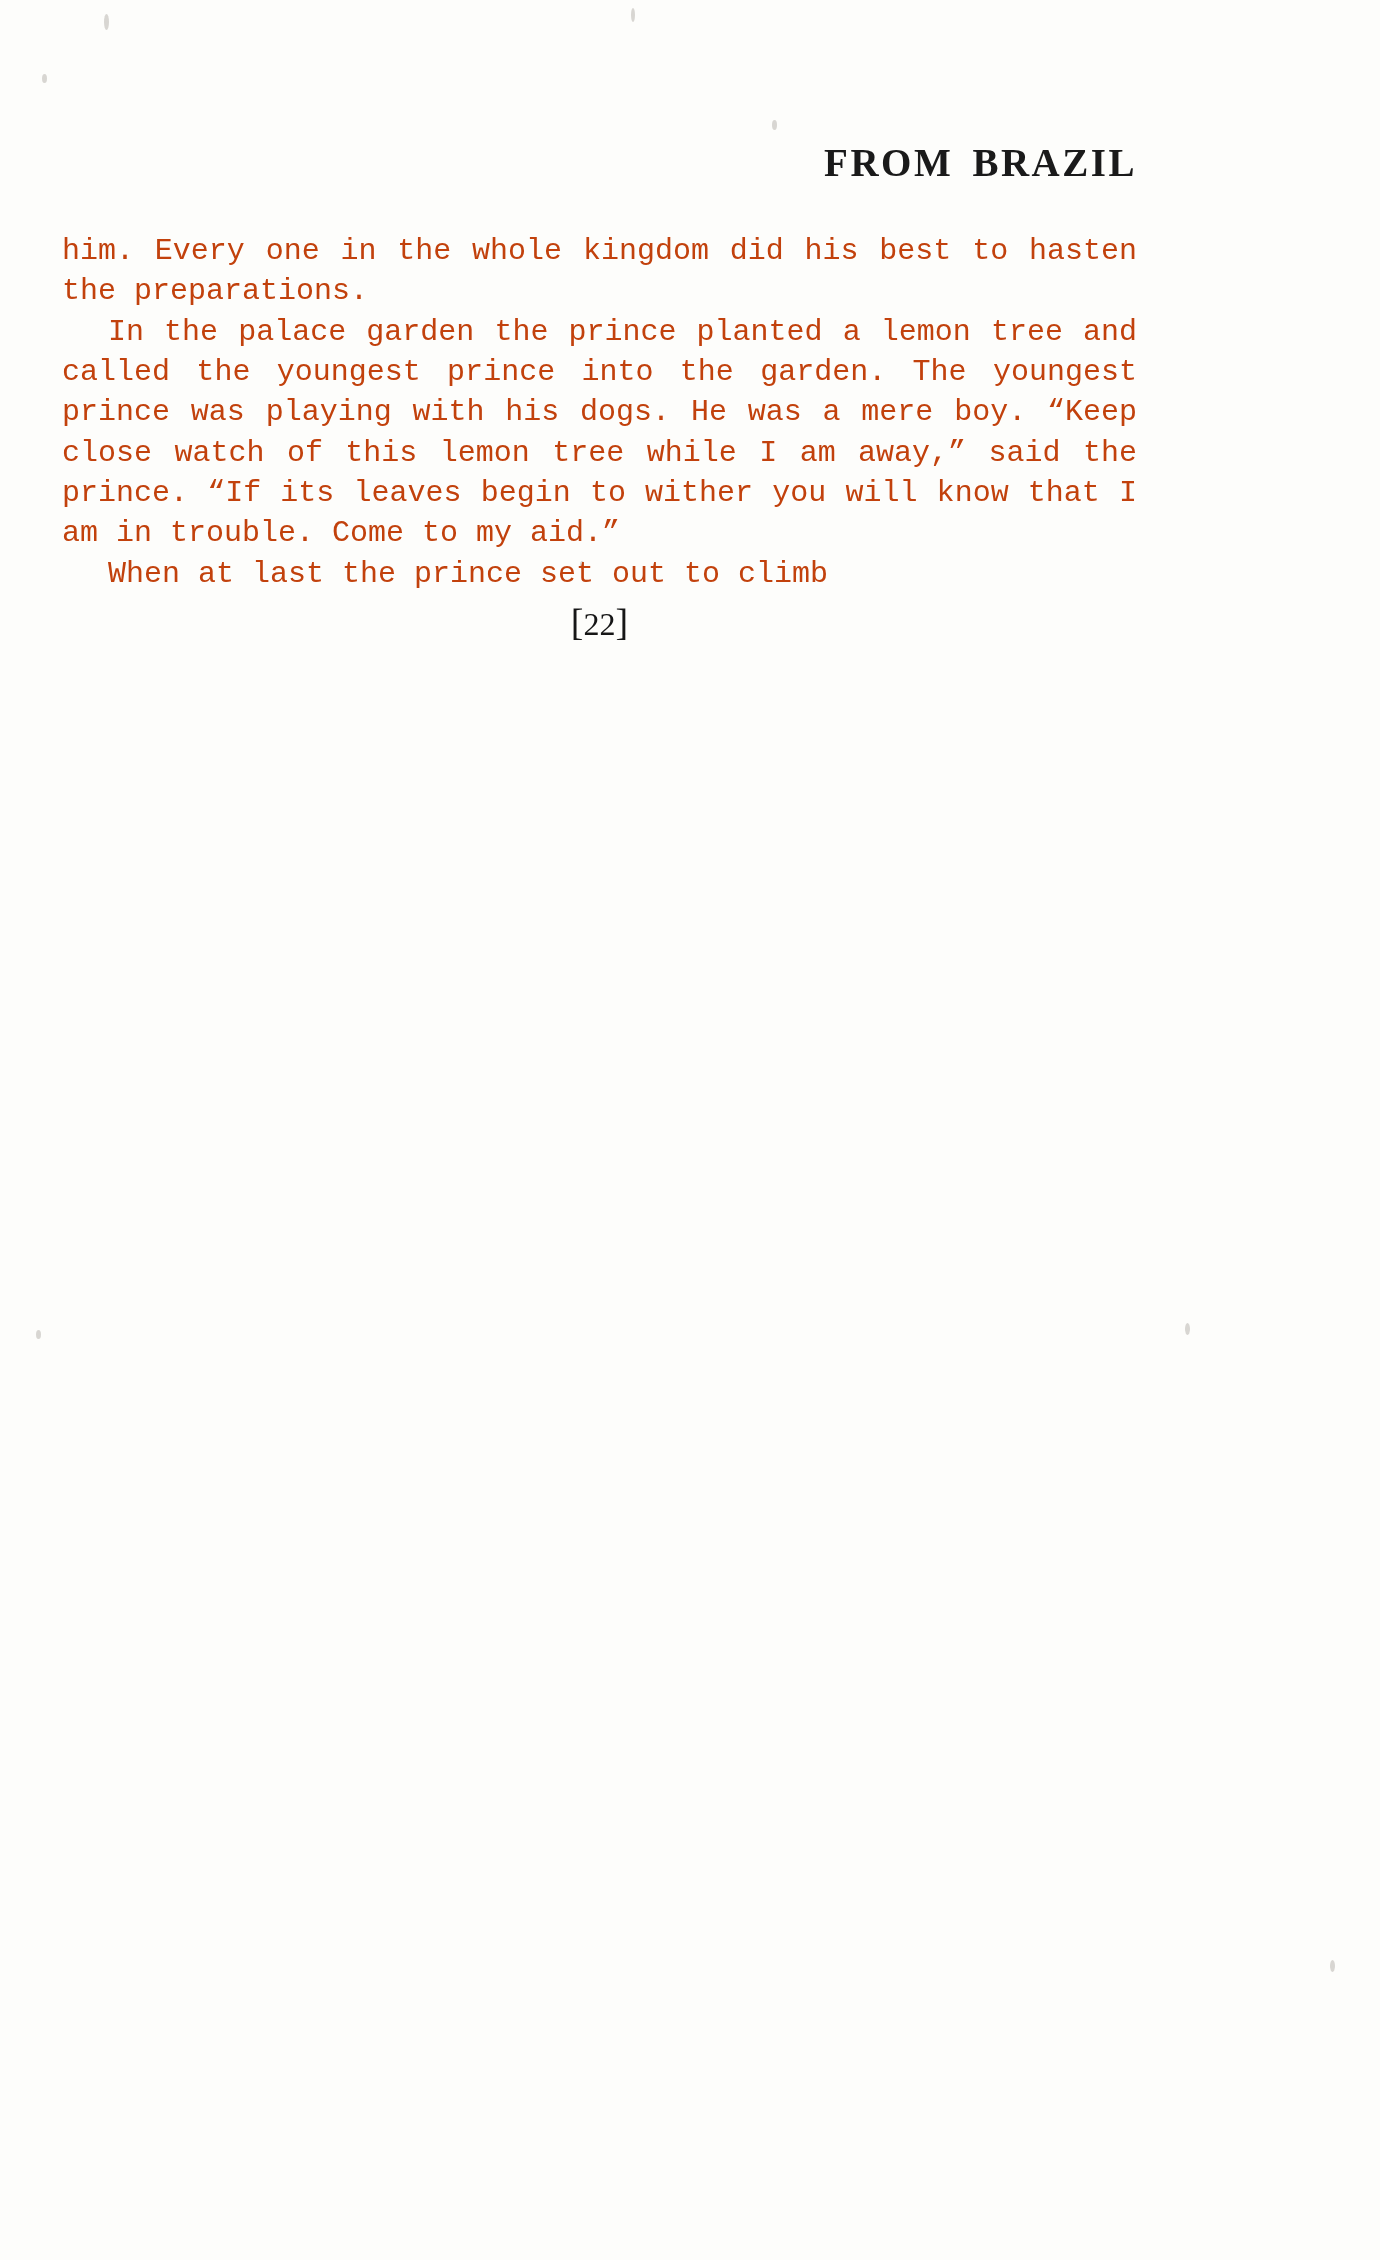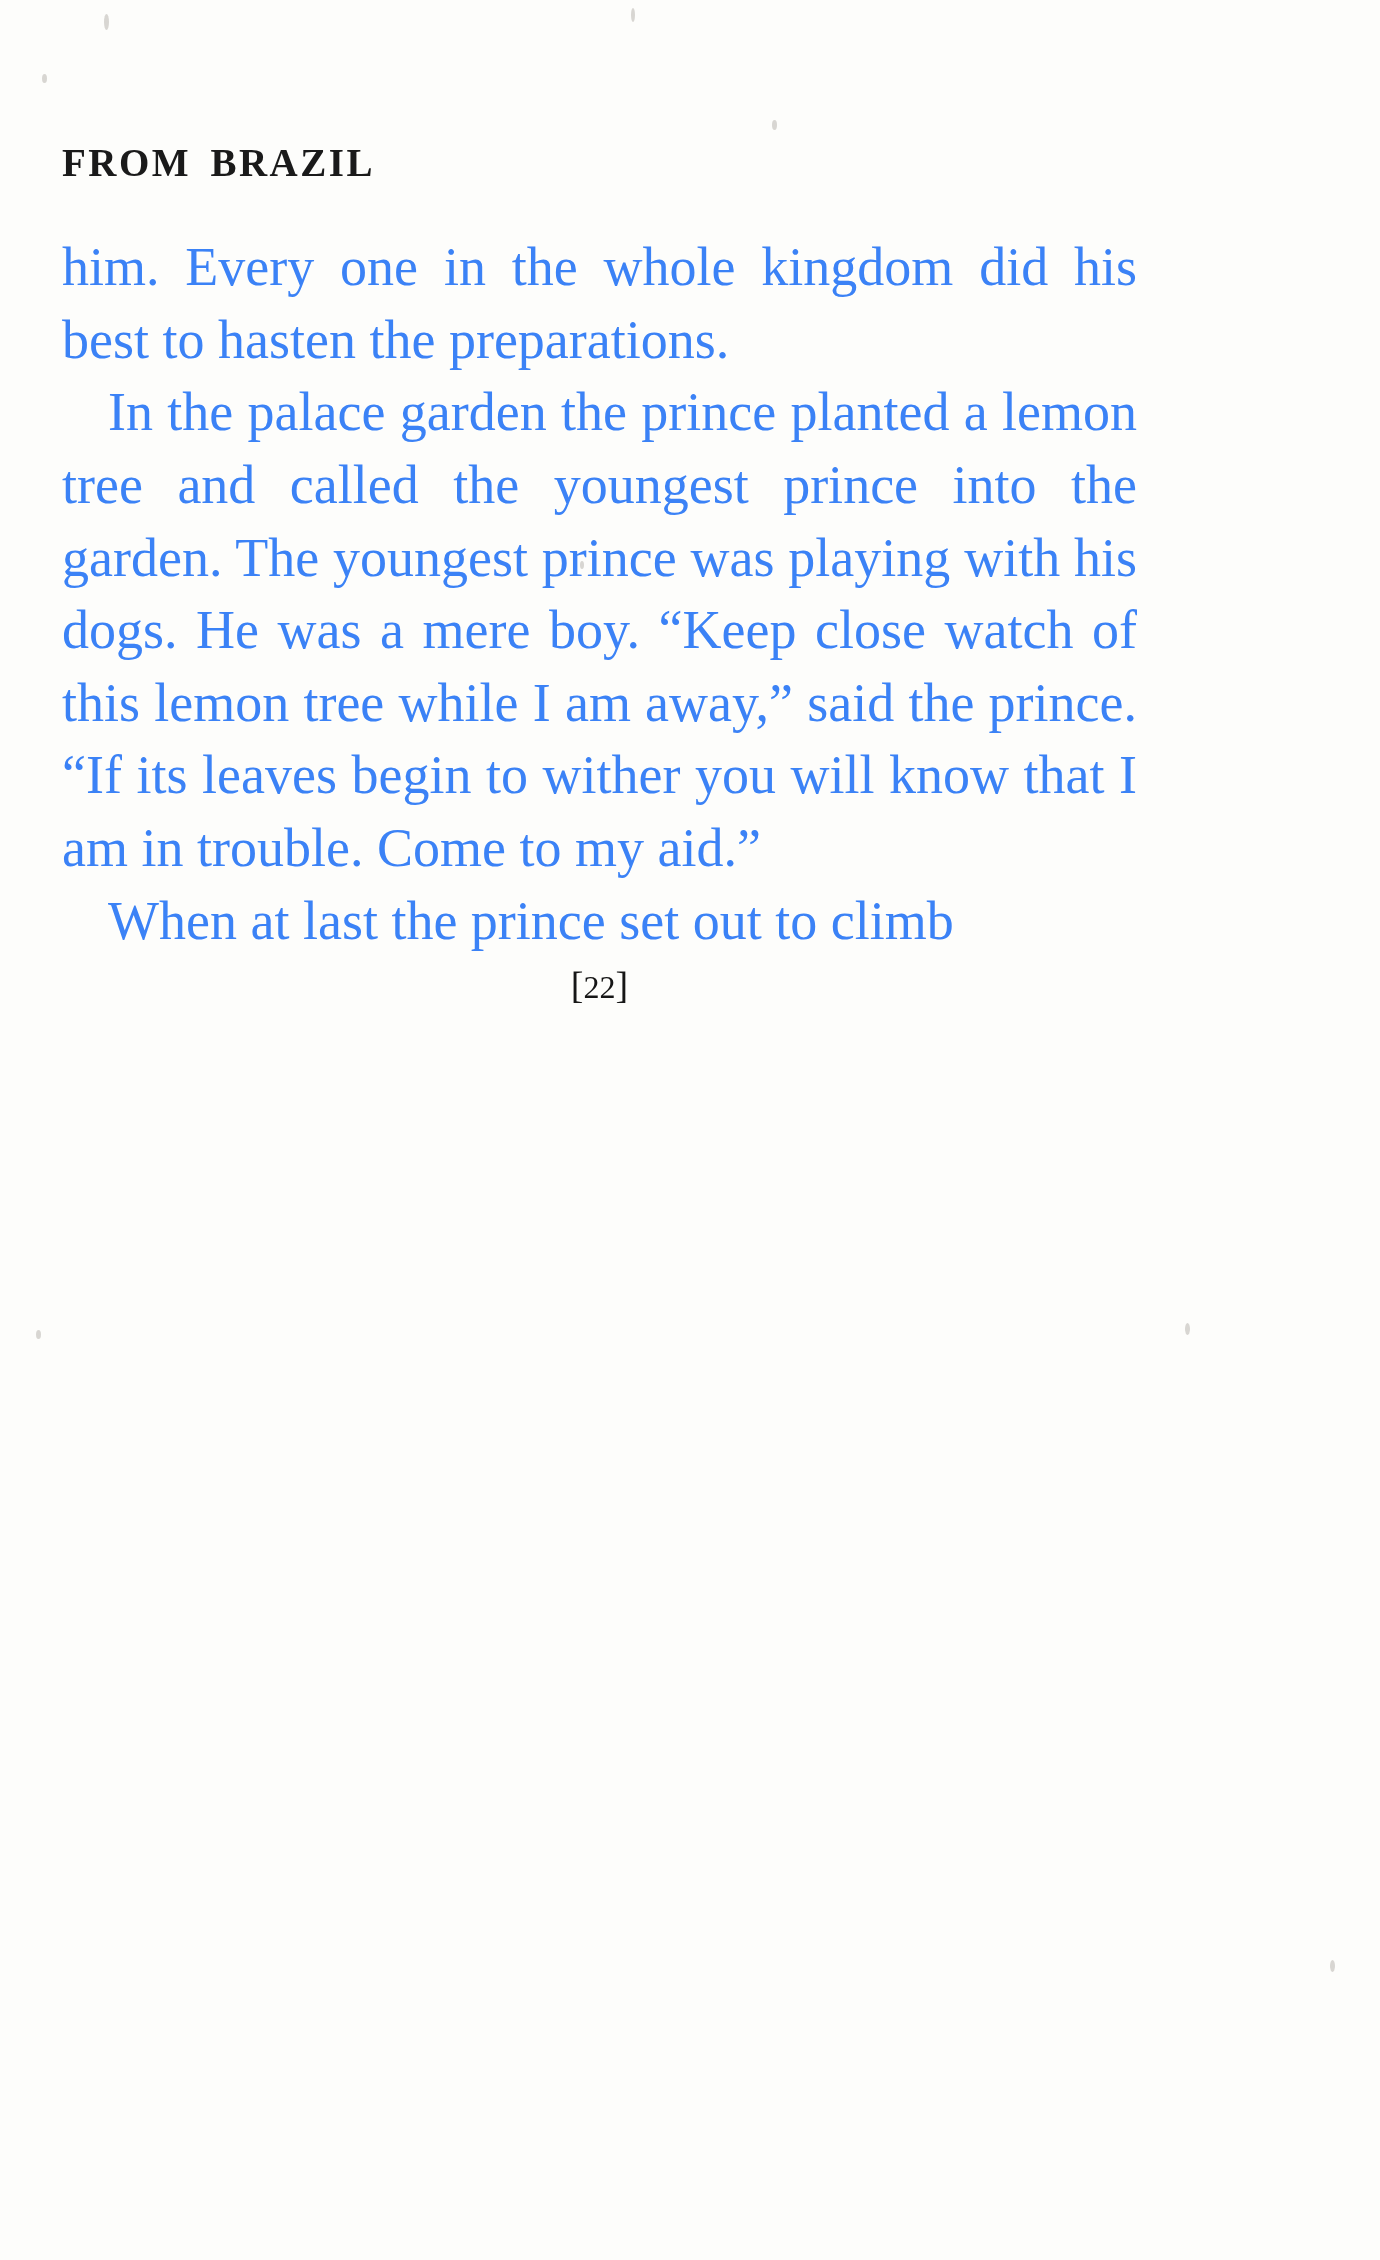--- a/index.html
+++ b/index.html
@@ -23,34 +23,35 @@
     height: 2260px;
     background: #fdfdfb;
   }
   .page-inner {
     position: absolute;
     left: 62px;
     top: 140px;
     width: 1075px;
   }
   .running-head {
-    text-align: left;
+    text-align: right;
     font-size: 39px;
     letter-spacing: 2.5px;
     word-spacing: 7px;
     margin: 0 0 46px 0;
     font-family: "Liberation Serif", serif;
     color: #1a1a1a;
   }
   .body-text {
-    font-size: 54px;
+    font-size: 30px;
     line-height: 1.345;
     text-align: justify;
     text-justify: inter-word;
-    color: #3b82f6;
+    color: #c2410c;
+    font-family: Liberation Mono, monospace;
   }
   .body-text p {
     margin: 0;
     text-indent: 0;
   }
   .body-text p.indent {
     text-indent: 46px;
   }
   .body-text p:last-of-type {
     text-align: left;

